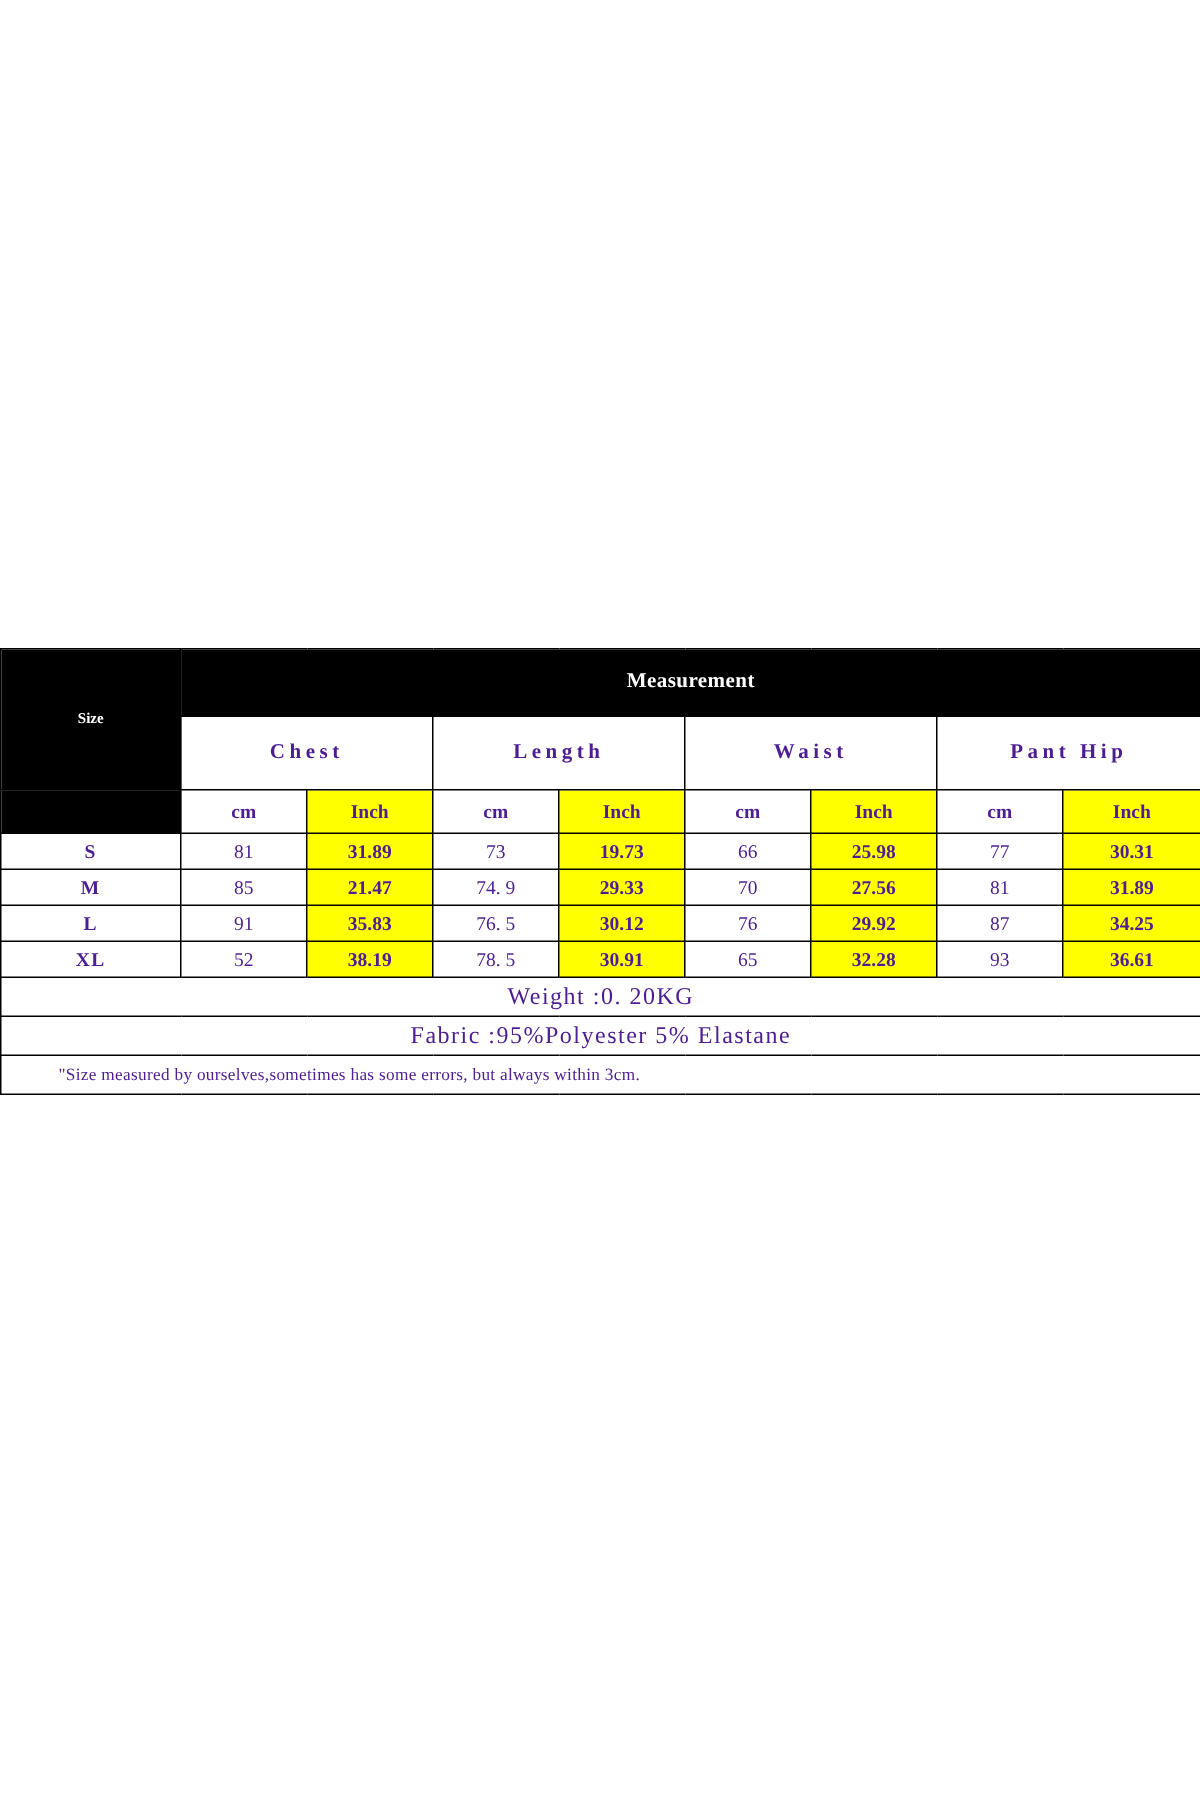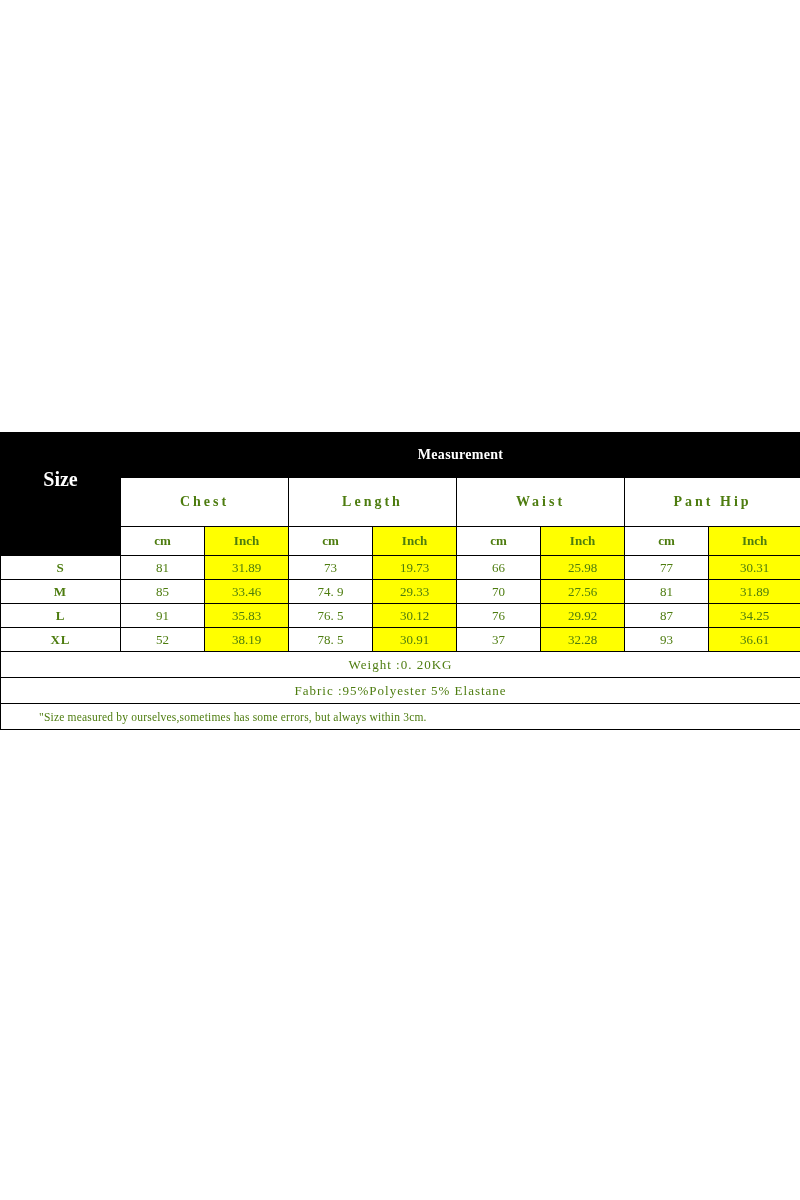--- a/index.html
+++ b/index.html
@@ -27,42 +27,42 @@
     width: 800px;
     background: #ffffff;
   }
   table.size-table td,
   table.size-table th {
     border: 1px solid #000000;
     padding: 0;
     text-align: center;
     vertical-align: middle;
     font-family: "Liberation Serif", serif;
-    color: #4d7c0f;
+    color: #4c1d95;
     background: #ffffff;
   }
   .blk {
     background: #000000 !important;
     color: #ffffff !important;
     border-color: #000000 !important;
     font-family: "Liberation Sans", sans-serif;
     font-weight: bold;
   }
   .blk-plain {
     background: #000000 !important;
     border-color: #000000 !important;
   }
   .meas-head {
     height: 44px;
     font-size: 14px;
     letter-spacing: 0.3px;
   }
   .size-cell {
     height: 92px;
-    font-size: 20px;
+    font-size: 10px;
     font-weight: bold;
     font-family: "Liberation Sans", sans-serif;
     margin-top: 47px;
   }
   .group-head {
     height: 48px;
     font-size: 14px;
     letter-spacing: 3px;
     font-family: "Liberation Serif", serif;
     font-weight: bold;
@@ -77,25 +77,25 @@
   }
   .data-row td {
     height: 23px;
     font-size: 13px;
   }
   .data-row td.rowlabel {
     font-weight: bold;
     letter-spacing: 1px;
   }
   .data-row td.yellow {
-    font-weight: normal;
+    font-weight: bold;
   }
   .note-row td {
     height: 25px;
-    font-size: 13px;
+    font-size: 16px;
     letter-spacing: 1px;
   }
   .note-row td.small {
     font-size: 11.5px;
     letter-spacing: 0.2px;
     text-align: left;
     padding-left: 38px;
   }
 </style>
 </head>
@@ -147,21 +147,21 @@
           <td class="yellow">19.73</td>
           <td>66</td>
           <td class="yellow">25.98</td>
           <td>77</td>
           <td class="yellow">30.31</td>
         </tr>
 
         <tr class="data-row">
           <td class="rowlabel">M</td>
           <td>85</td>
-          <td class="yellow">33.46</td>
+          <td class="yellow">21.47</td>
           <td>74. 9</td>
           <td class="yellow">29.33</td>
           <td>70</td>
           <td class="yellow">27.56</td>
           <td>81</td>
           <td class="yellow">31.89</td>
         </tr>
 
         <tr class="data-row">
           <td class="rowlabel">L</td>
@@ -174,21 +174,21 @@
           <td>87</td>
           <td class="yellow">34.25</td>
         </tr>
 
         <tr class="data-row">
           <td class="rowlabel">XL</td>
           <td>52</td>
           <td class="yellow">38.19</td>
           <td>78. 5</td>
           <td class="yellow">30.91</td>
-          <td>37</td>
+          <td>65</td>
           <td class="yellow">32.28</td>
           <td>93</td>
           <td class="yellow">36.61</td>
         </tr>
 
         <tr class="note-row">
           <td colspan="9">Weight    :0. 20KG</td>
         </tr>
         <tr class="note-row">
           <td colspan="9">Fabric     :95%Polyester 5% Elastane</td>

